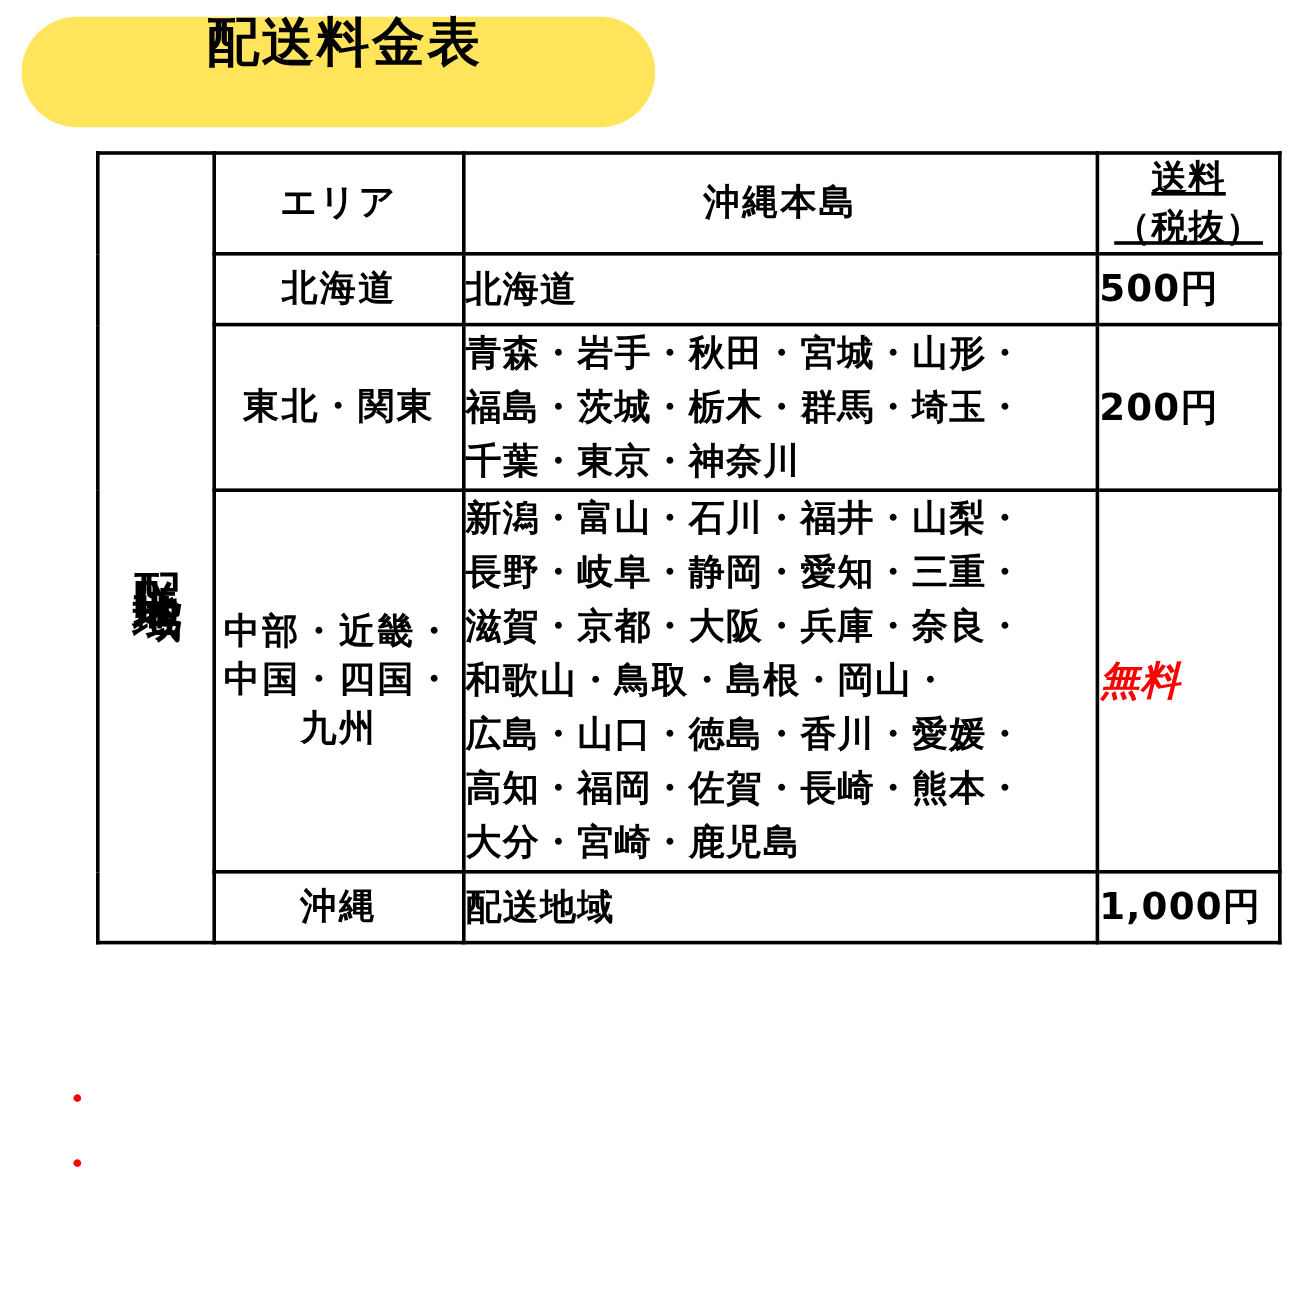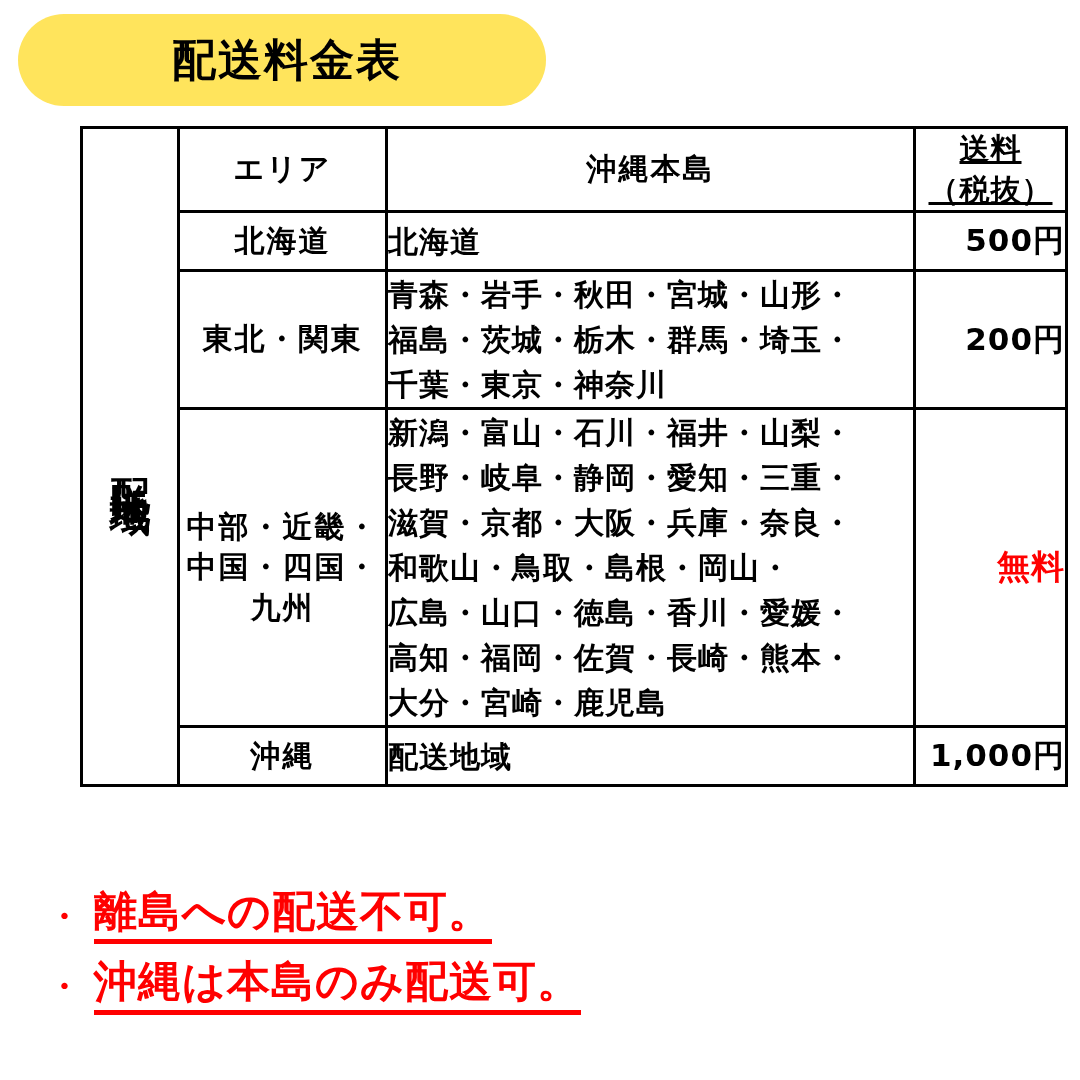--- a/index.html
+++ b/index.html
@@ -24,21 +24,21 @@
     width: 528px;
     height: 92px;
   }
   .title-pill {
     width: 100%;
     height: 100%;
     background: #ffe45c;
     border-radius: 46px;
     box-sizing: border-box;
     display: flex;
-    align-items: center;
+    align-items: flex-start;
     justify-content: center;
   }
   .title-text {
     font-size: 44px;
     font-weight: 700;
     letter-spacing: 2px;
     color: #000;
     line-height: 1;
     padding-left: 10px;
   }
@@ -101,27 +101,28 @@
   .pref-cell {
     font-size: 30px;
     text-align: left;
     line-height: 1.5;
     padding: 10px 6px 10px 12px;
     letter-spacing: 1px;
   }
   .pref-cell .line { display: block; white-space: nowrap; }
   .fee-cell {
     font-size: 31px;
-    text-align: right;
+    text-align: left;
     letter-spacing: 1px;
     padding: 10px 2px;
   }
   .fee-free {
     color: #ff0000;
     font-size: 33px;
+    font-style: italic;
   }
   .row-hokkaido td { height: 56px; margin-left: 12px; }
   .row-okinawa td { height: 56px; }
 
   
   .notes {
     position: absolute;
     left: 44px;
     top: 888px;
     width: 1000px;
@@ -223,19 +224,17 @@
         </td>
         <td class="fee-cell">1,000円</td>
       </tr>
     </tbody>
   </table>
 </div>
 
 <div class="notes">
   <div class="note">
     <span class="note-bullet">・</span>
-    <span class="note-text">離島への配送不可。</span>
   </div>
   <div class="note">
     <span class="note-bullet">・</span>
-    <span class="note-text">沖縄は本島のみ配送可。</span>
   </div>
 </div>
 
 </body></html>

